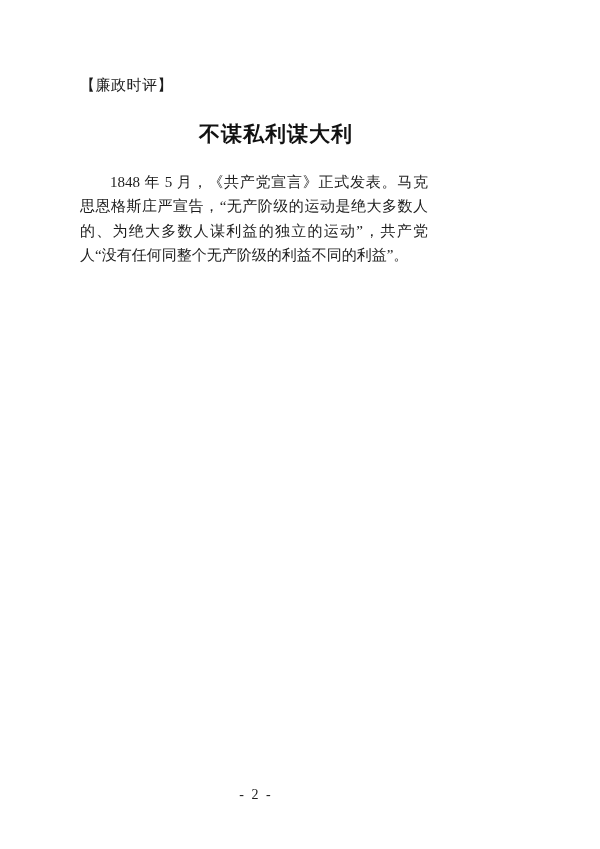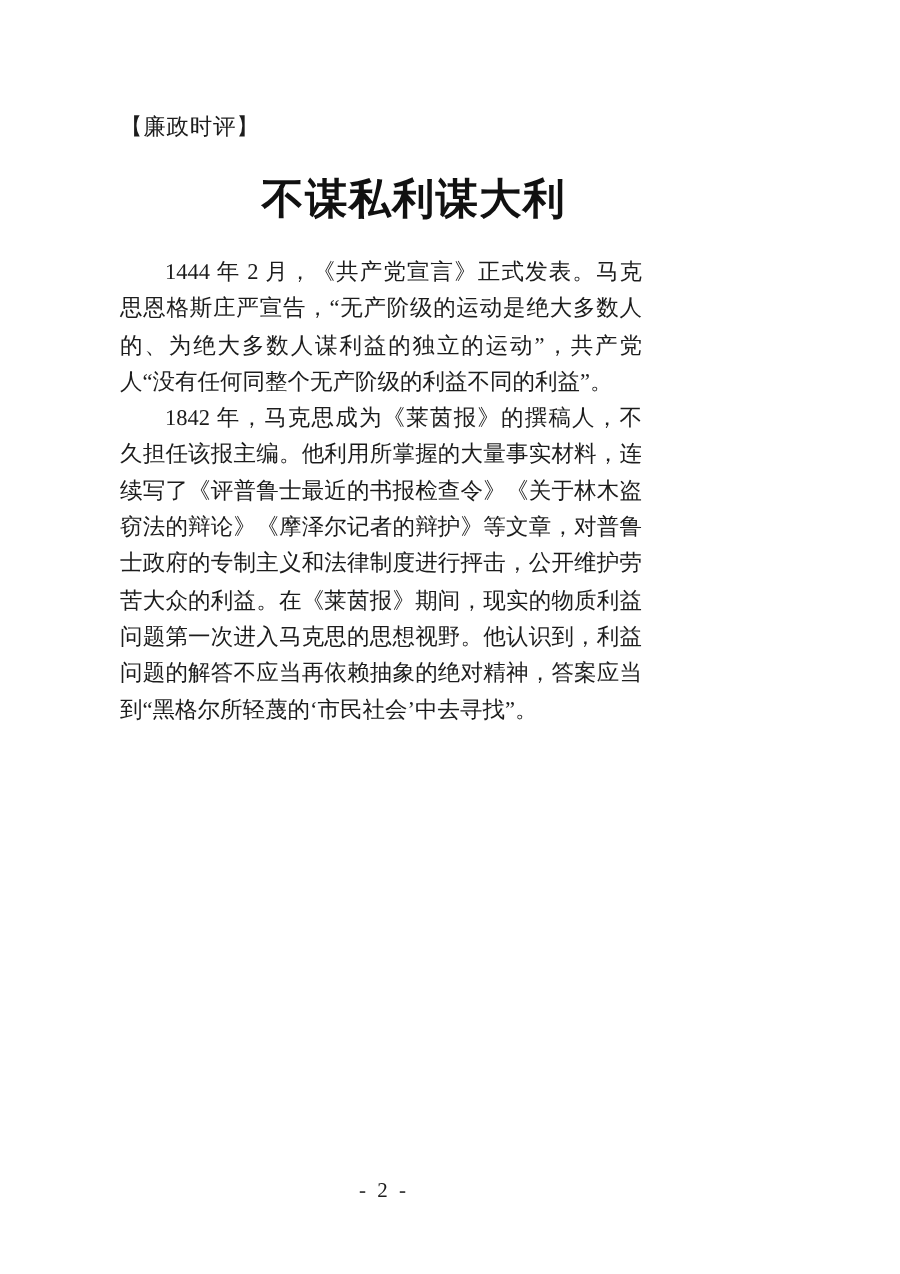--- a/index.html
+++ b/index.html
@@ -27,21 +27,21 @@
     font-size: 15px;
     line-height: 17px;
     letter-spacing: 0.5px;
     color: #1c1c1c;
   }
   .doc-title {
     margin: 29px 0 0 0;
     position: relative;
     left: 22px;
     text-align: center;
-    font-size: 28px;
+    font-size: 21px;
     line-height: 22px;
     font-weight: bold;
     color: #111111;
     letter-spacing: 1px;
   }
   .body-text {
     margin-top: 25px;
   }
   .para {
     margin: 0;
@@ -71,24 +71,23 @@
 <body>
 
 <div class="page">
 
   <div class="section-tag">【廉政时评】</div>
 
   <h1 class="doc-title">不谋私利谋大利</h1>
 
   <div class="body-text">
 
-      <p class="para">1444 年 2 月，《共产党宣言》正式发表。马克思恩格斯庄严宣告，“无产阶级的运动是绝大多数人的、为绝大多数人谋利益的独立的运动”，共产党人“没有任何同整个无产阶级的利益不同的利益”。</p>
+      <p class="para">1848 年 5 月，《共产党宣言》正式发表。马克思恩格斯庄严宣告，“无产阶级的运动是绝大多数人的、为绝大多数人谋利益的独立的运动”，共产党人“没有任何同整个无产阶级的利益不同的利益”。</p>
 
 
-      <p class="para">1842 年，马克思成为《莱茵报》的撰稿人，不久担任该报主编。他利用所掌握的大量事实材料，连续写了《评普鲁士最近的书报检查令》《关于林木盗窃法的辩论》《摩泽尔记者的辩护》等文章，对普鲁士政府的专制主义和法律制度进行抨击，公开维护劳苦大众的利益。在《莱茵报》期间，现实的物质利益问题第一次进入马克思的思想视野。他认识到，利益问题的解答不应当再依赖抽象的绝对精神，答案应当到“黑格尔所轻蔑的‘市民社会’中去寻找”。</p>
 
     </div>
 
   <div class="page-footer">
     <span class="page-number">- 2 -</span>
   </div>
 
 </div>
 
 </body></html>

